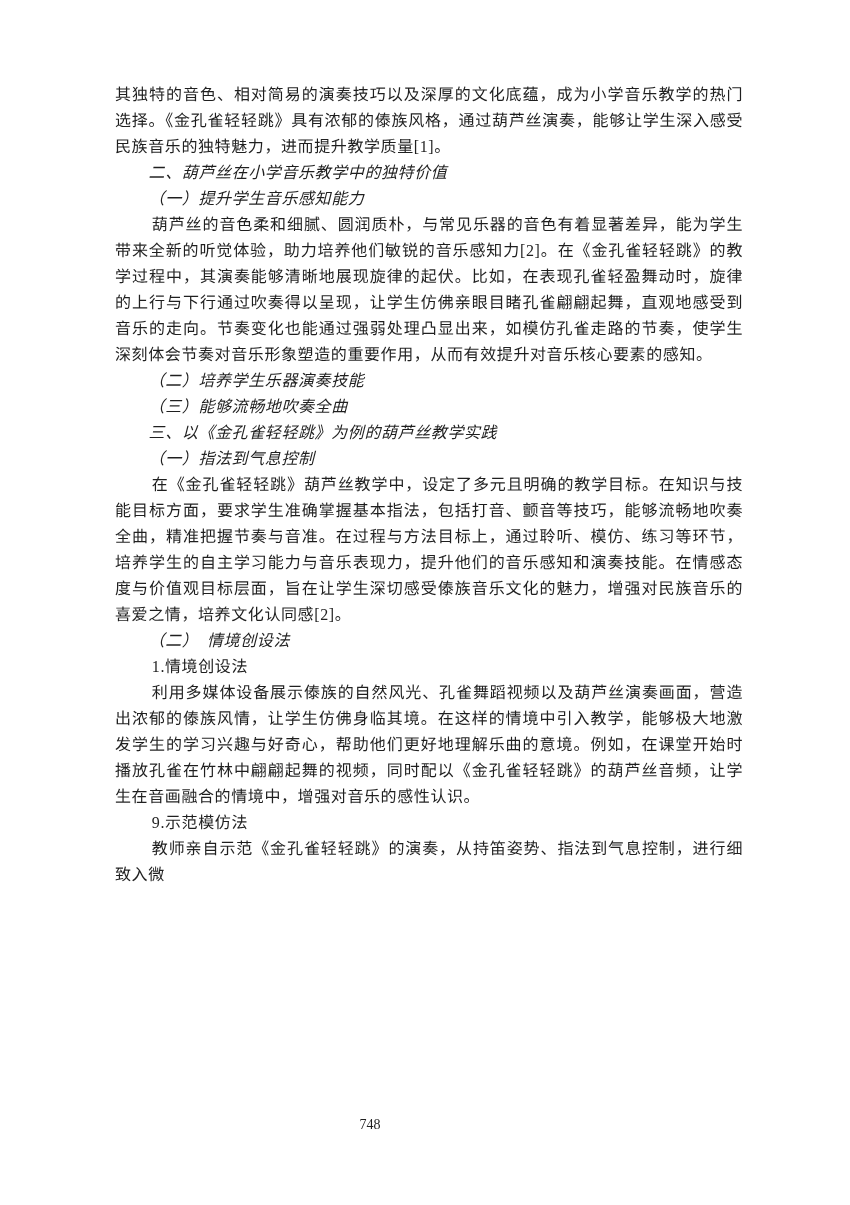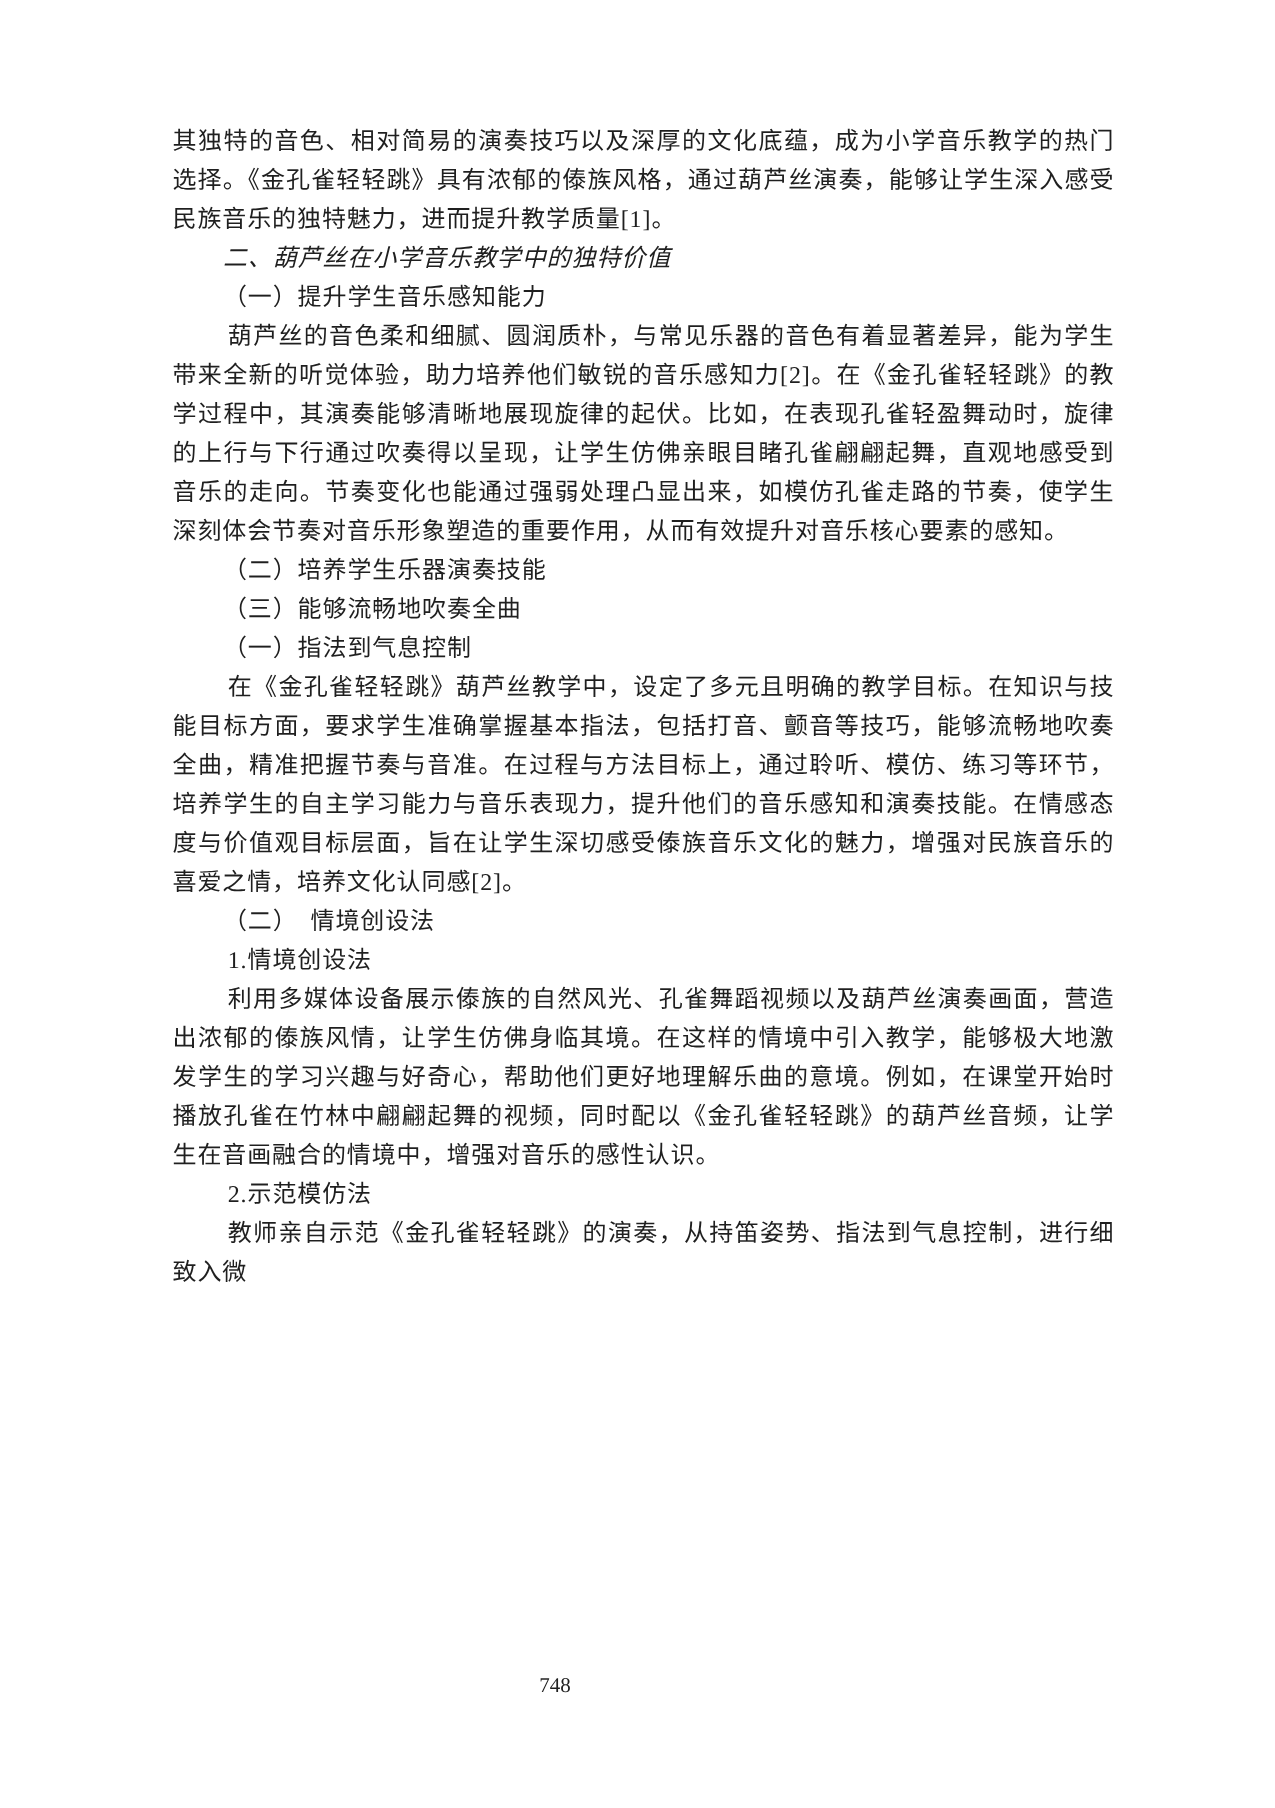--- a/index.html
+++ b/index.html
@@ -41,20 +41,21 @@
   .indent { text-indent: 2.3em; }
   .no-indent { text-indent: 0; }
   .sec-heading {
     font-weight: 700;
     text-indent: 2.1em;
     font-style: italic;
   }
   .sub-heading {
     font-weight: 400;
     text-indent: 2.1em;
+    font-style: italic;
   }
   .num-heading {
     font-weight: 400;
     text-indent: 2.3em;
   }
   .page-number {
     position: absolute;
     top: 1116px;
     left: 0;
     width: 740px;
@@ -68,22 +69,23 @@
 <body>
 
 <div class="page">
   <main class="text-block">
     <p class="no-indent">其独特的音色、相对简易的演奏技巧以及深厚的文化底蕴，成为小学音乐教学的热门选择。《金孔雀轻轻跳》具有浓郁的傣族风格，通过葫芦丝演奏，能够让学生深入感受民族音乐的独特魅力，进而提升教学质量[1]。</p>
     <h2 class="sec-heading">二、葫芦丝在小学音乐教学中的独特价值</h2>
     <h3 class="sub-heading">（一）提升学生音乐感知能力</h3>
     <p class="indent">葫芦丝的音色柔和细腻、圆润质朴，与常见乐器的音色有着显著差异，能为学生带来全新的听觉体验，助力培养他们敏锐的音乐感知力[2]。在《金孔雀轻轻跳》的教学过程中，其演奏能够清晰地展现旋律的起伏。比如，在表现孔雀轻盈舞动时，旋律的上行与下行通过吹奏得以呈现，让学生仿佛亲眼目睹孔雀翩翩起舞，直观地感受到音乐的走向。节奏变化也能通过强弱处理凸显出来，如模仿孔雀走路的节奏，使学生深刻体会节奏对音乐形象塑造的重要作用，从而有效提升对音乐核心要素的感知。</p>
     <h3 class="sub-heading">（二）培养学生乐器演奏技能</h3>
     <h3 class="sub-heading">（三）能够流畅地吹奏全曲</h3>
+    <h2 class="sec-heading">三、以《金孔雀轻轻跳》为例的葫芦丝教学实践</h2>
     <h3 class="sub-heading">（一）指法到气息控制</h3>
     <p class="indent">在《金孔雀轻轻跳》葫芦丝教学中，设定了多元且明确的教学目标。在知识与技能目标方面，要求学生准确掌握基本指法，包括打音、颤音等技巧，能够流畅地吹奏全曲，精准把握节奏与音准。在过程与方法目标上，通过聆听、模仿、练习等环节，培养学生的自主学习能力与音乐表现力，提升他们的音乐感知和演奏技能。在情感态度与价值观目标层面，旨在让学生深切感受傣族音乐文化的魅力，增强对民族音乐的喜爱之情，培养文化认同感[2]。</p>
     <h3 class="sub-heading">（二）　情境创设法</h3>
     <h4 class="num-heading">1.情境创设法</h4>
     <p class="indent">利用多媒体设备展示傣族的自然风光、孔雀舞蹈视频以及葫芦丝演奏画面，营造出浓郁的傣族风情，让学生仿佛身临其境。在这样的情境中引入教学，能够极大地激发学生的学习兴趣与好奇心，帮助他们更好地理解乐曲的意境。例如，在课堂开始时播放孔雀在竹林中翩翩起舞的视频，同时配以《金孔雀轻轻跳》的葫芦丝音频，让学生在音画融合的情境中，增强对音乐的感性认识。</p>
-    <h4 class="num-heading">2.示范模仿法</h4>
+    <h4 class="num-heading">9.示范模仿法</h4>
     <p class="indent">教师亲自示范《金孔雀轻轻跳》的演奏，从持笛姿势、指法到气息控制，进行细致入微</p>
   </main>
   <div class="page-number">748</div>
 </div>
 
 </body></html>

